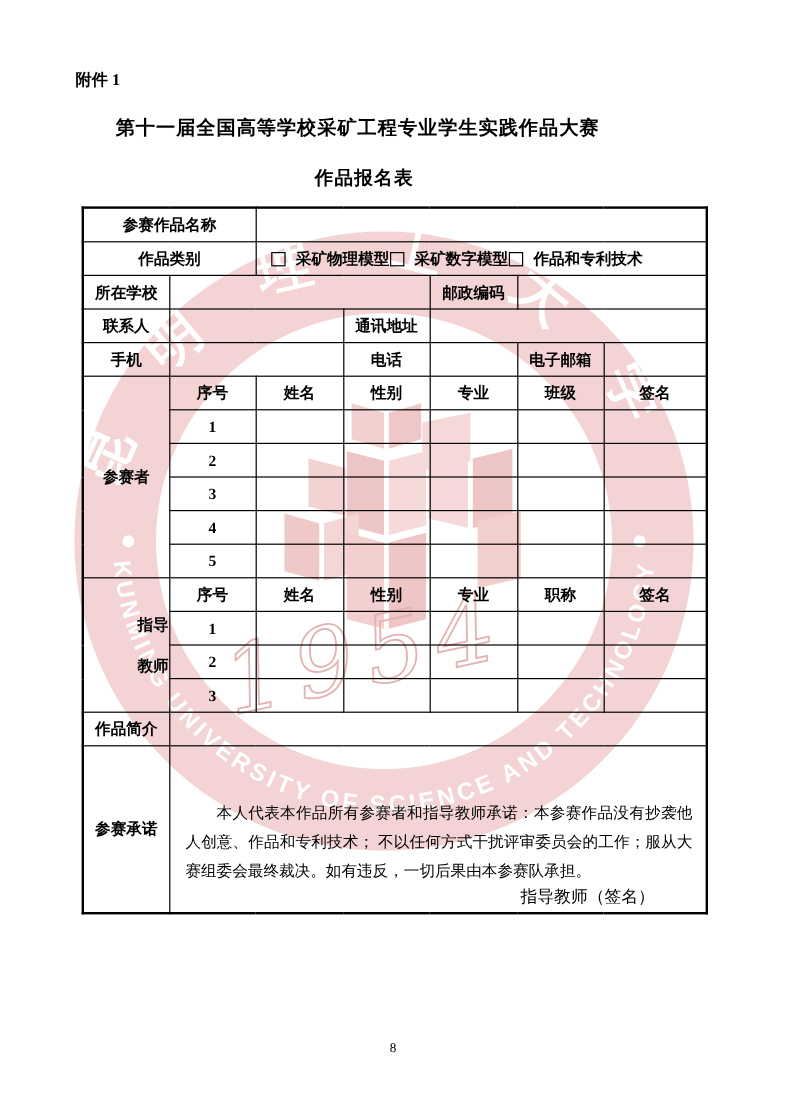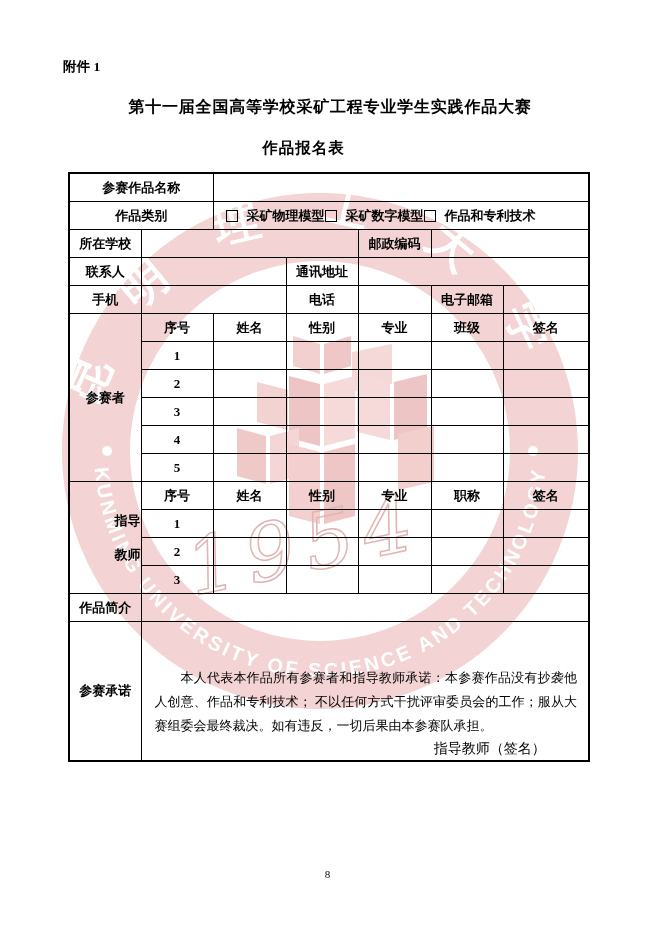--- a/index.html
+++ b/index.html
@@ -14,21 +14,21 @@
   
   .watermark{position:absolute;left:0;top:0;width:655px;height:933px;z-index:0;}
   
   .content{position:absolute;left:0;top:0;width:655px;height:933px;z-index:1;}
   .attachment{
     position:absolute;left:63px;top:58px;
     font-size:13.5px;font-weight:bold;
   }
   .doc-title{
     position:absolute;left:0;top:97px;width:596px;
-    text-align:center;font-size:16px;font-weight:bold;letter-spacing:0.8px;padding-left:32px;
+    text-align:center;font-size:16px;font-weight:bold;letter-spacing:0.8px;
   }
   .doc-subtitle{
     position:absolute;left:0;top:138px;width:607px;
     text-align:center;font-size:15.5px;font-weight:bold;letter-spacing:1px;
   }
   
   .form-wrap{position:absolute;left:68px;top:172px;}
   table.form{
     border-collapse:collapse;table-layout:fixed;width:520px;
     border:2px solid #000;background:transparent;

